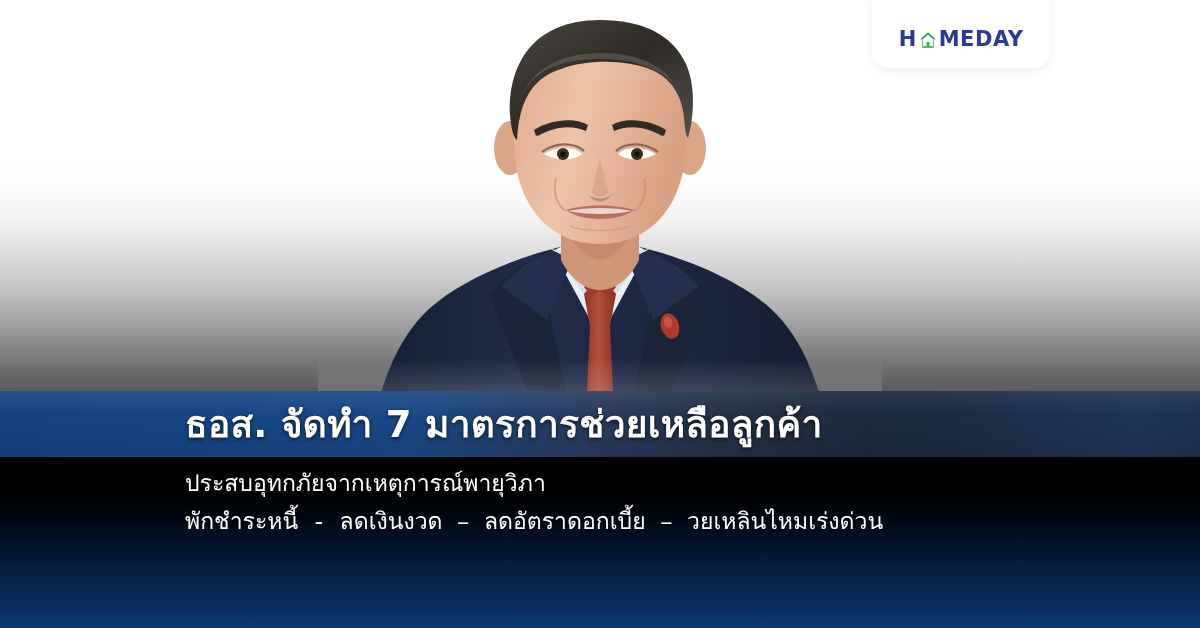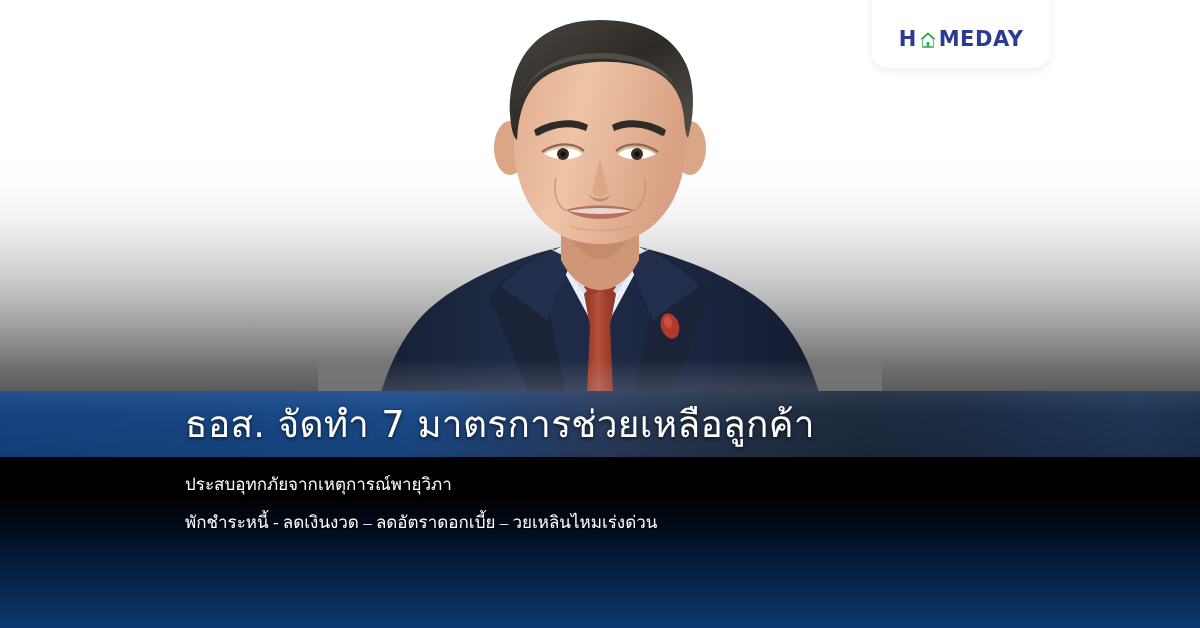--- a/index.html
+++ b/index.html
@@ -57,32 +57,32 @@
     background:linear-gradient(to bottom,
       rgba(255,255,255,.07) 0%, rgba(255,255,255,0) 35%,
       rgba(0,0,0,.10) 100%);
     pointer-events:none;
   }
 
   .headline {
     position:absolute; left:185px; top:396px;
     width:900px;
     font-family:"DejaVu Sans", sans-serif;
-    font-size:37px; font-weight:400; color:#ffffff;
+    font-size:37px; font-weight:700; color:#ffffff;
     letter-spacing:.3px; line-height:58px; white-space:nowrap;
     text-shadow:0 2px 4px rgba(0,0,0,.55), 0 0 2px rgba(0,0,0,.4);
   }
 
   
   .subs {
     position:absolute; left:185px; top:466px; width:960px;
   }
   .sub {
-    font-family:Liberation Serif, serif;
-    font-size:17px; font-weight:400; color:#ffffff;
+    font-family:Liberation Mono, monospace;
+    font-size:23px; font-weight:400; color:#ffffff;
     line-height:38px; white-space:nowrap;
     text-shadow:0 1px 2px rgba(0,0,0,.6);
   }
 
   
   .logo-card {
     position:absolute; left:872px; top:-14px;
     width:178px; height:82px;
     background:#ffffff; border-radius:16px;
     box-shadow:0 3px 10px rgba(0,0,0,.07);

